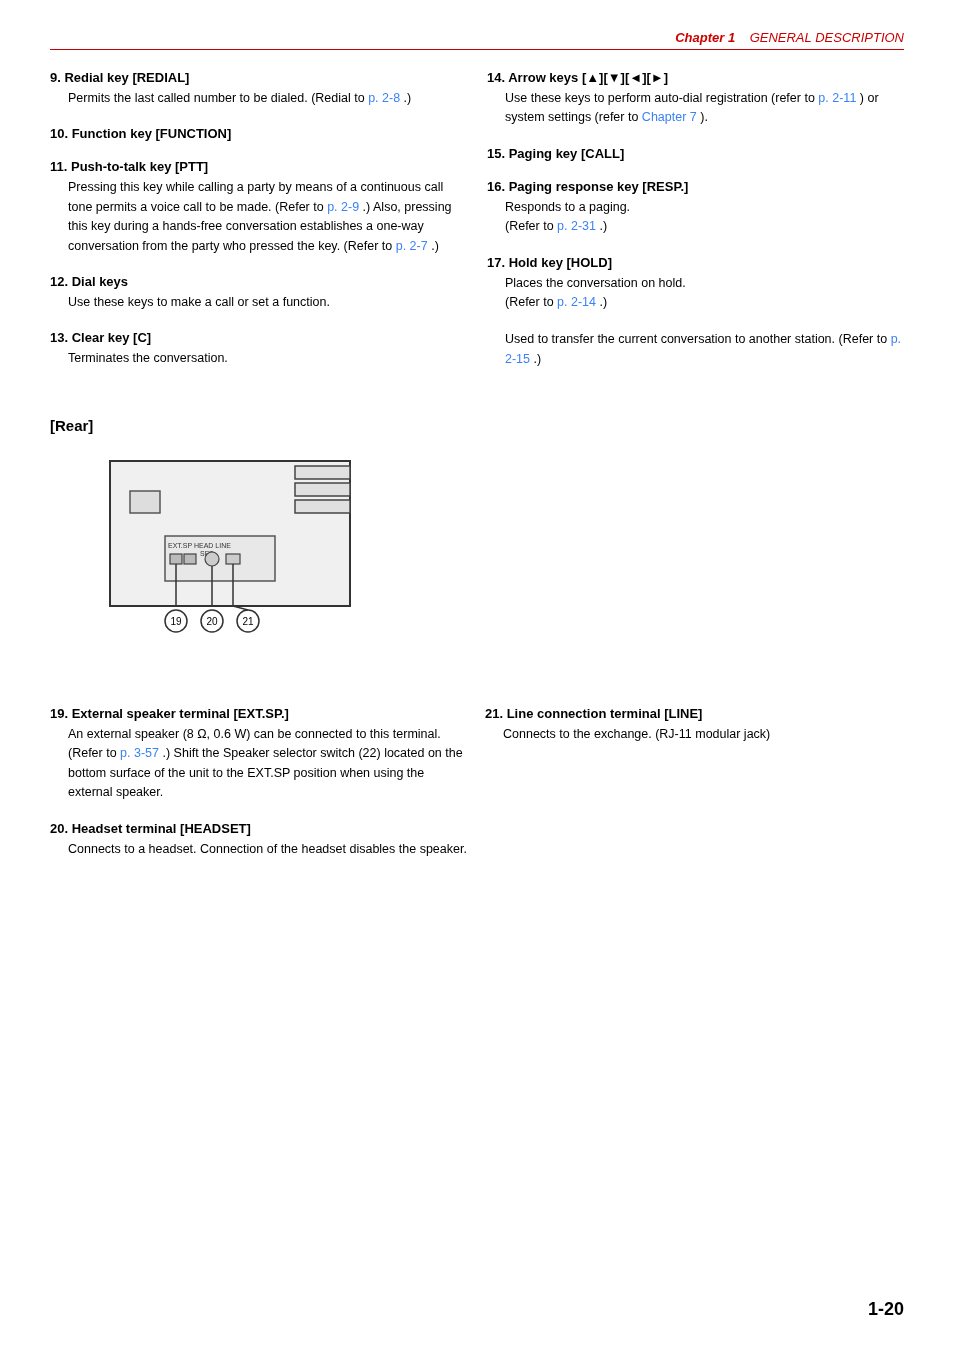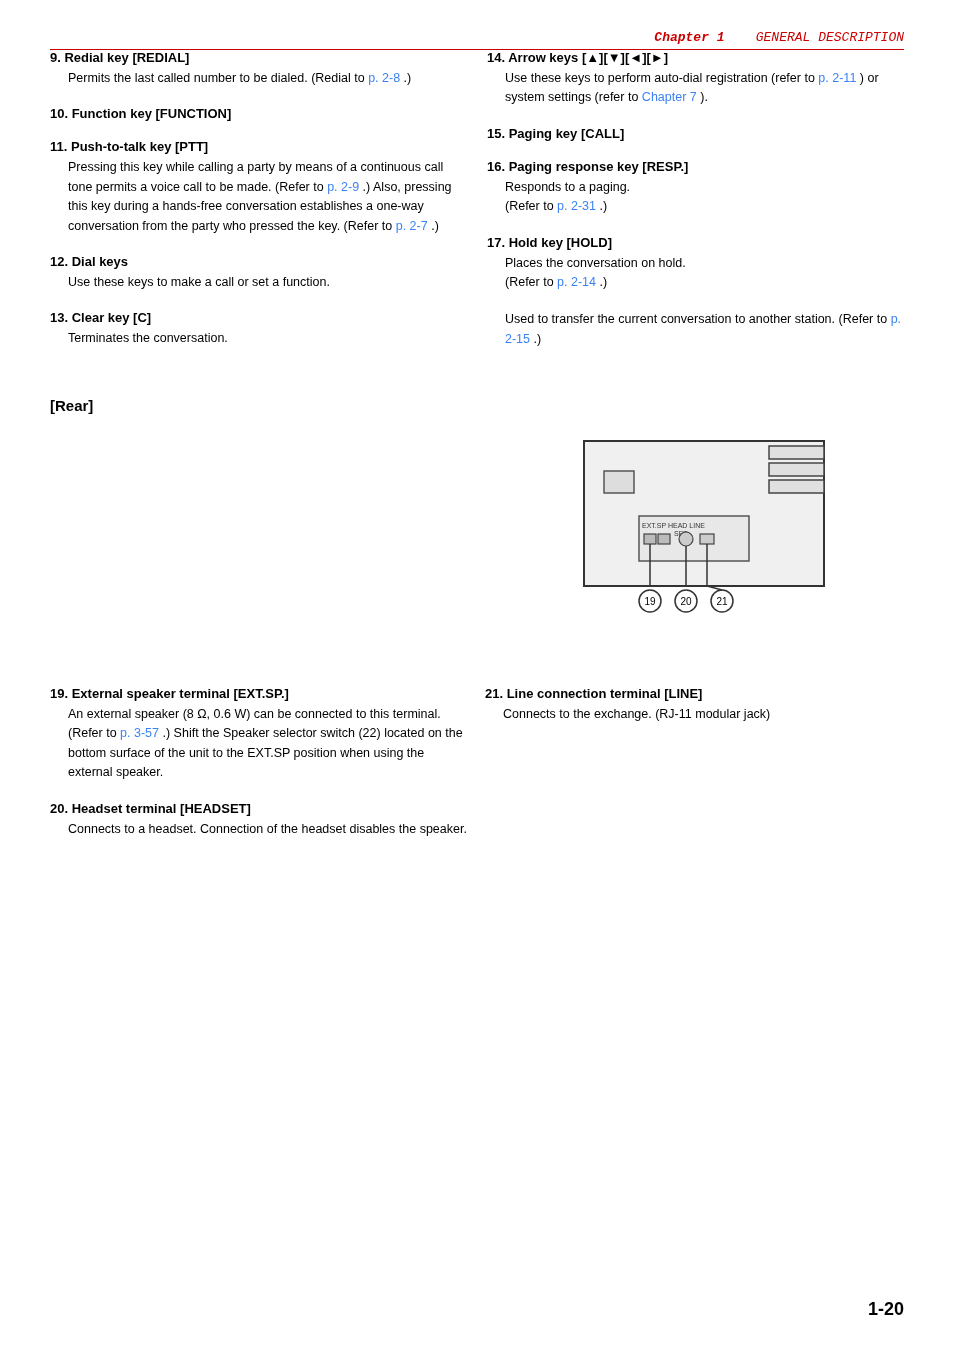--- a/index.html
+++ b/index.html
@@ -16,23 +16,23 @@
       width: 954px;
       min-height: 1350px;
       padding: 30px 50px 30px 50px;
       position: relative;
     }
     .header {
       text-align: right;
       font-style: italic;
       color: #c00;
       font-size: 13px;
+      margin-bottom: 20px;
       border-bottom: 1px solid #c00;
       padding-bottom: 4px;
-      font-family: Liberation Mono, monospace;
     }
     .header .chapter-label {
       font-weight: bold;
       font-style: italic;
       color: #c00;
     }
     .two-col {
       display: flex;
       gap: 20px;
     }
@@ -62,21 +62,21 @@
     .rear-section {
       margin-top: 30px;
     }
     .rear-label {
       font-weight: bold;
       font-size: 15px;
       margin-bottom: 12px;
     }
     .diagram-container {
       display: flex;
-      justify-content: flex-end;
+      justify-content: flex-start;
       margin: 10px 0 30px 0;
     }
     .bottom-two-col {
       display: flex;
       gap: 16px;
       margin-top: 4px;
     }
     .bottom-col-left {
       flex: 1;
     }

